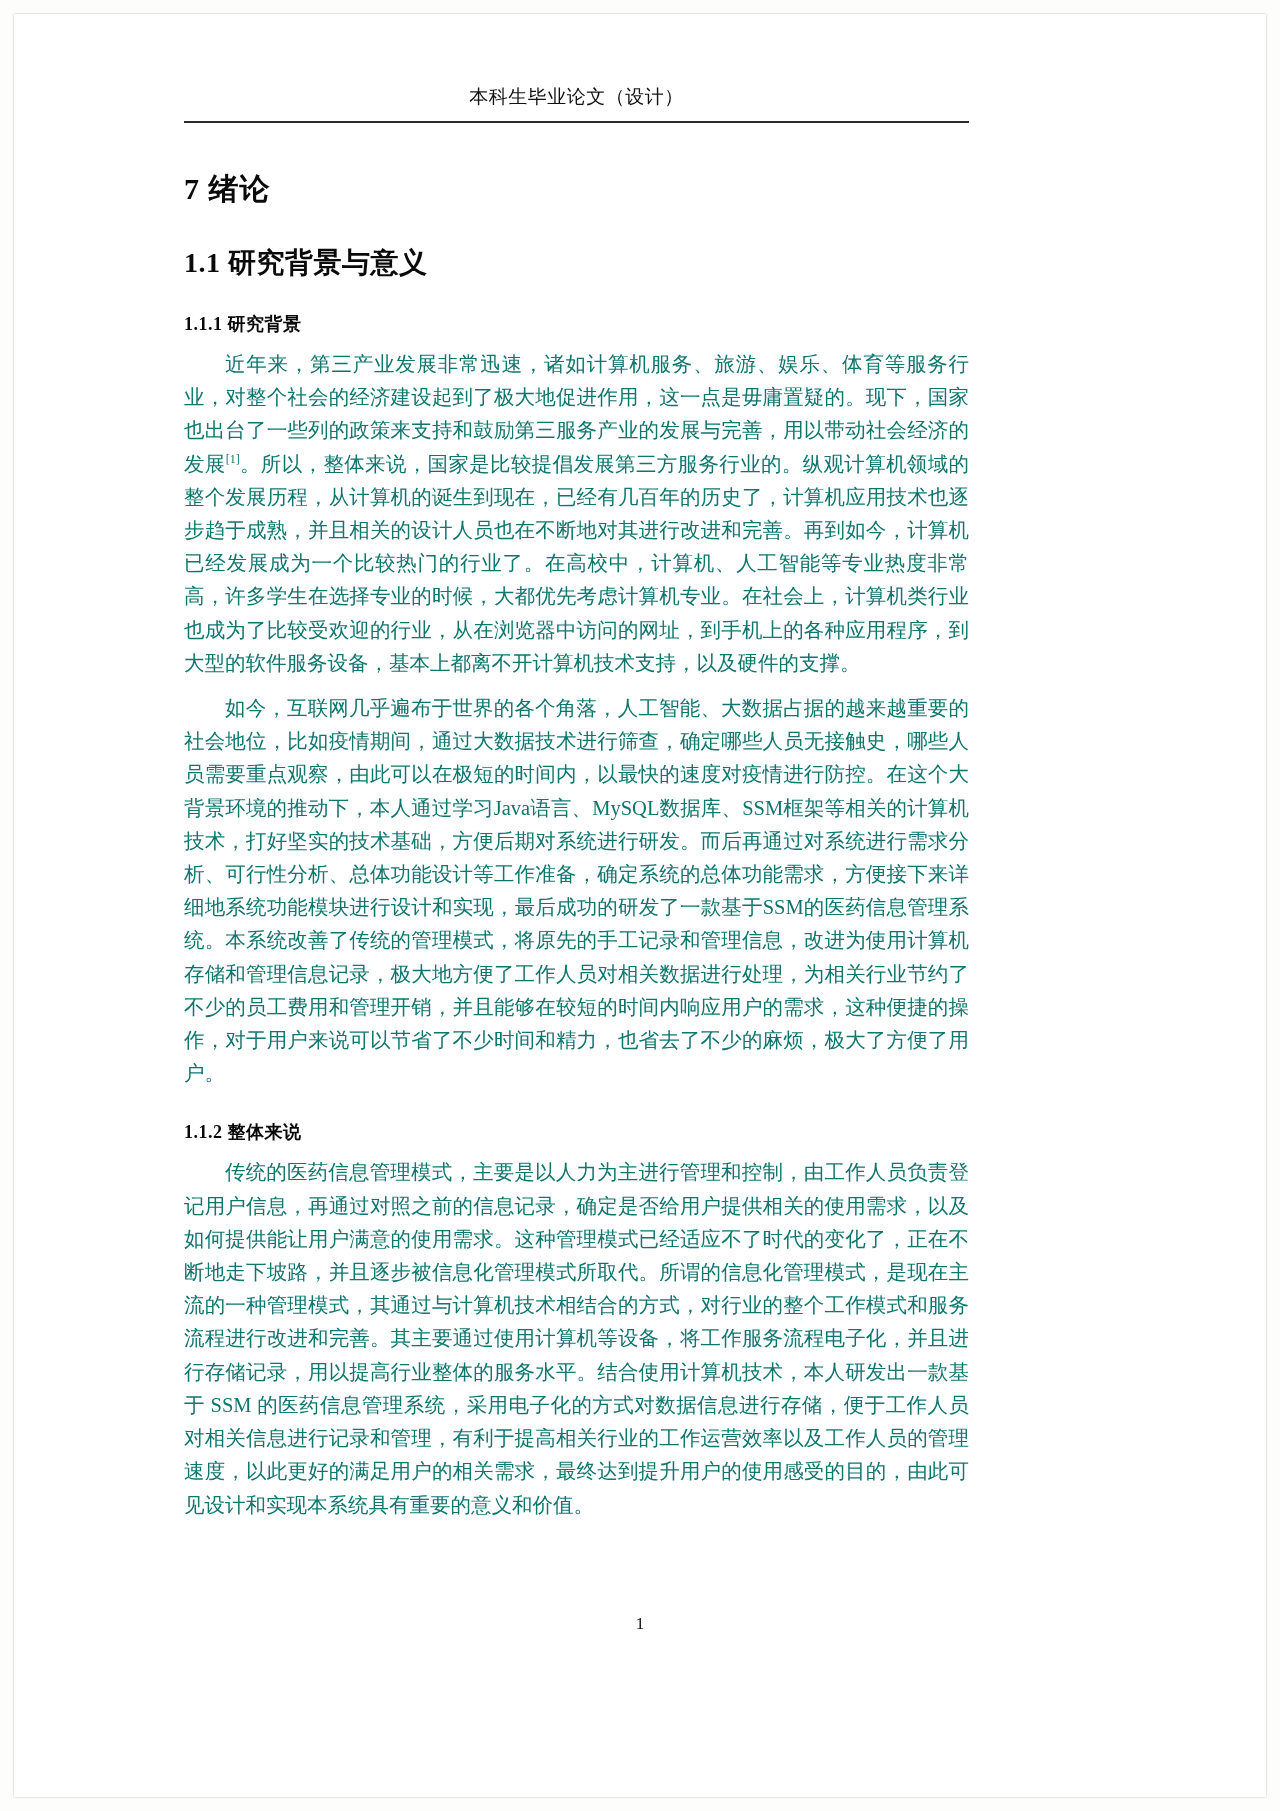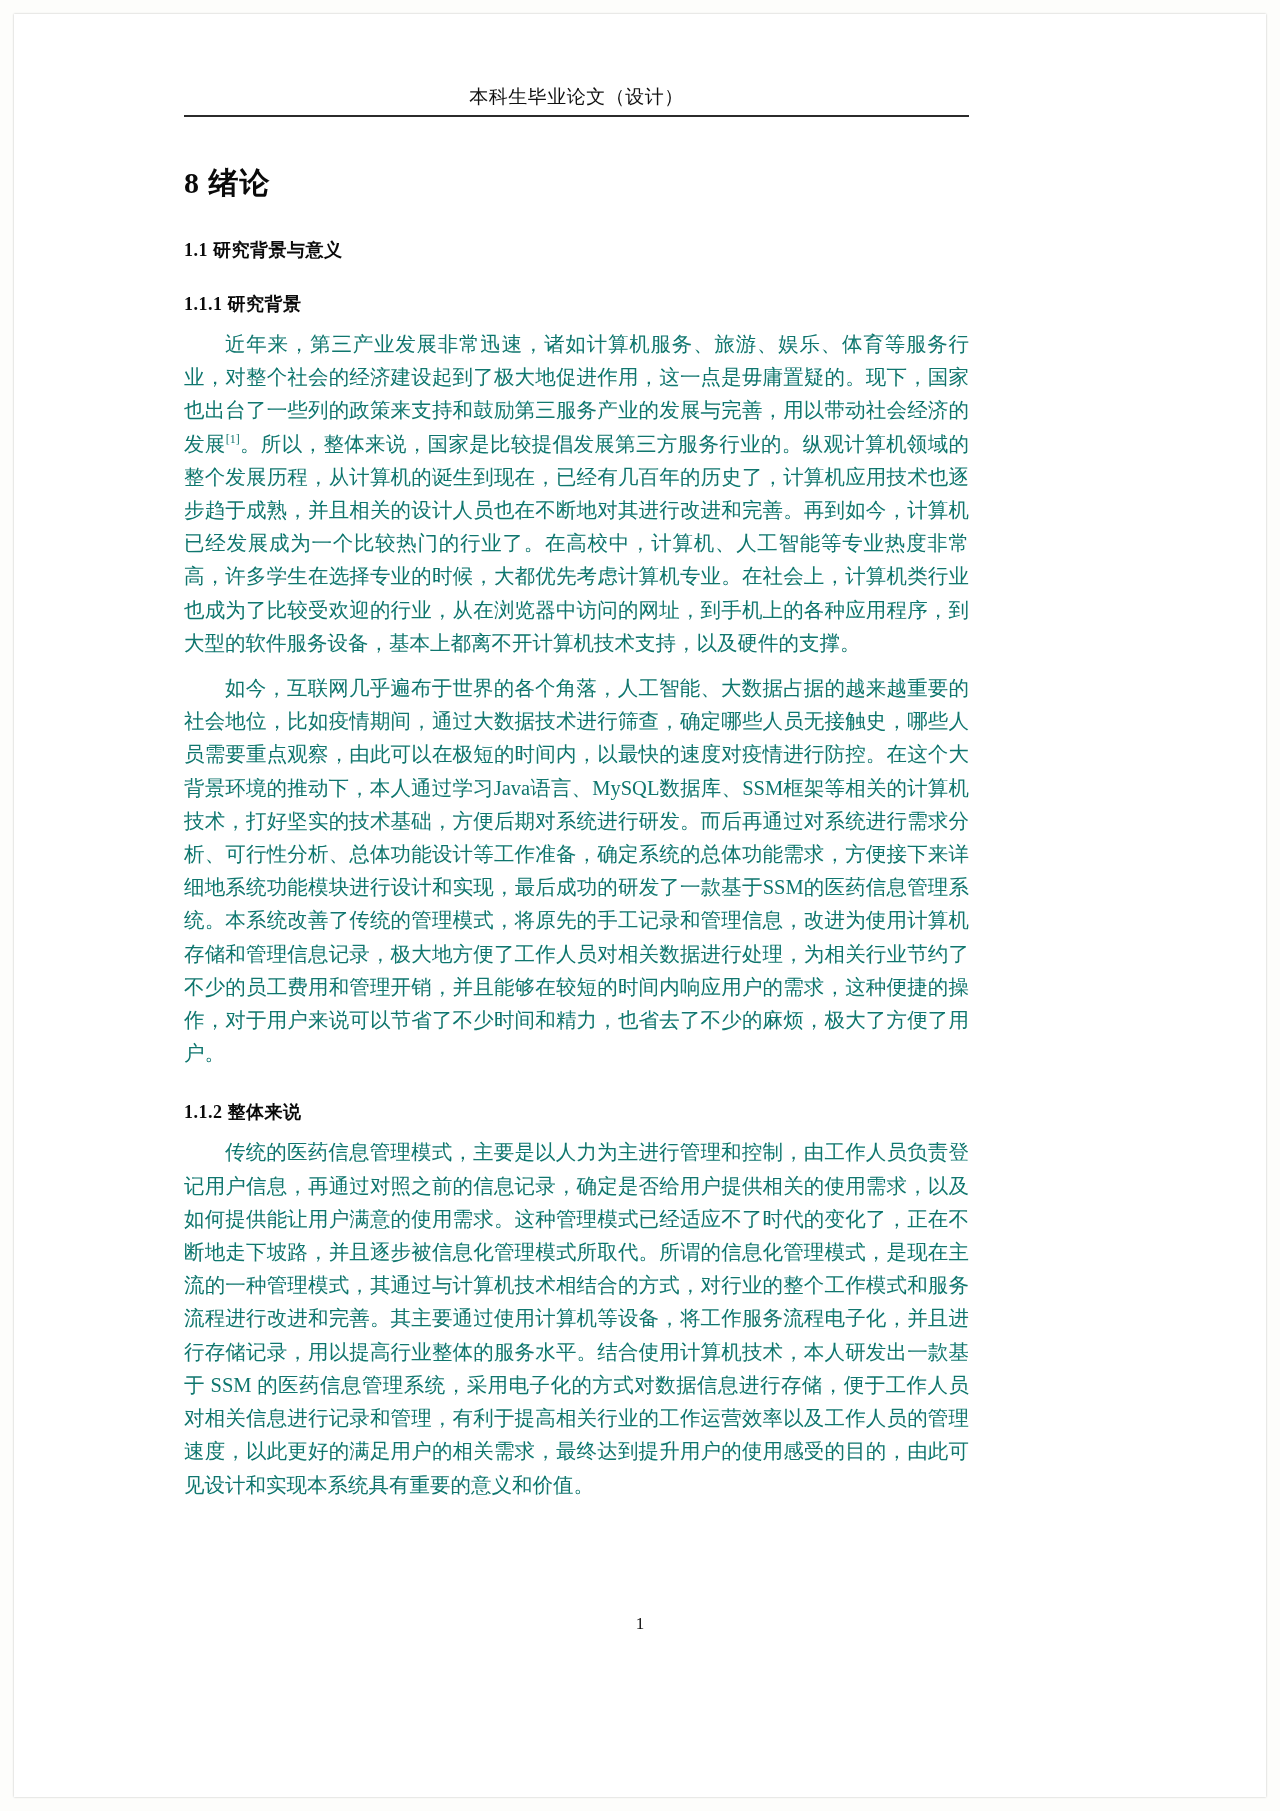--- a/index.html
+++ b/index.html
@@ -35,33 +35,33 @@
     position: absolute;
     left: 170px;
     top: 70px;
     width: 785px;
   }
   .header {
     text-align: center;
     font-size: 19px;
     letter-spacing: 0.5px;
     color: #111;
-    padding-bottom: 5px;
+    padding-bottom: 11px;
     border-bottom: 2px solid #2b2b2b;
     font-family: "Liberation Serif", serif;
   }
   h1.chapter {
     font-size: 30px;
     font-weight: bold;
     margin: 46px 0 0 0;
     letter-spacing: 1px;
     color: #0a0a0a;
   }
   h2.section {
-    font-size: 18px;
+    font-size: 28px;
     font-weight: bold;
     margin: 34px 0 0 0;
     letter-spacing: 0.5px;
     color: #0a0a0a;
   }
   h3.subsection {
     font-size: 18px;
     font-weight: bold;
     margin: 30px 0 0 0;
     letter-spacing: 0.5px;
@@ -93,21 +93,21 @@
 </style>
 </head>
 <body>
 
 <div class="page">
   <div class="sheet">
     <div class="content">
 
       <div class="header">本科生毕业论文（设计）</div>
 
-      <h1 class="chapter">8 绪论</h1>
+      <h1 class="chapter">7 绪论</h1>
 
       <h2 class="section">1.1 研究背景与意义</h2>
 
       <h3 class="subsection">1.1.1 研究背景</h3>
 
       <p class="para">近年来，第三产业发展非常迅速，诸如计算机服务、旅游、娱乐、体育等服务行业，对整个社会的经济建设起到了极大地促进作用，这一点是毋庸置疑的。现下，国家也出台了一些列的政策来支持和鼓励第三服务产业的发展与完善，用以带动社会经济的发展<sup class="ref">[1]</sup>。所以，整体来说，国家是比较提倡发展第三方服务行业的。纵观计算机领域的整个发展历程，从计算机的诞生到现在，已经有几百年的历史了，计算机应用技术也逐步趋于成熟，并且相关的设计人员也在不断地对其进行改进和完善。再到如今，计算机已经发展成为一个比较热门的行业了。在高校中，计算机、人工智能等专业热度非常高，许多学生在选择专业的时候，大都优先考虑计算机专业。在社会上，计算机类行业也成为了比较受欢迎的行业，从在浏览器中访问的网址，到手机上的各种应用程序，到大型的软件服务设备，基本上都离不开计算机技术支持，以及硬件的支撑。</p>
 
       <p class="para">如今，互联网几乎遍布于世界的各个角落，人工智能、大数据占据的越来越重要的社会地位，比如疫情期间，通过大数据技术进行筛查，确定哪些人员无接触史，哪些人员需要重点观察，由此可以在极短的时间内，以最快的速度对疫情进行防控。在这个大背景环境的推动下，本人通过学习Java语言、MySQL数据库、SSM框架等相关的计算机技术，打好坚实的技术基础，方便后期对系统进行研发。而后再通过对系统进行需求分析、可行性分析、总体功能设计等工作准备，确定系统的总体功能需求，方便接下来详细地系统功能模块进行设计和实现，最后成功的研发了一款基于SSM的医药信息管理系统。本系统改善了传统的管理模式，将原先的手工记录和管理信息，改进为使用计算机存储和管理信息记录，极大地方便了工作人员对相关数据进行处理，为相关行业节约了不少的员工费用和管理开销，并且能够在较短的时间内响应用户的需求，这种便捷的操作，对于用户来说可以节省了不少时间和精力，也省去了不少的麻烦，极大了方便了用户。</p>
 
       <h3 class="subsection">1.1.2 整体来说</h3>

